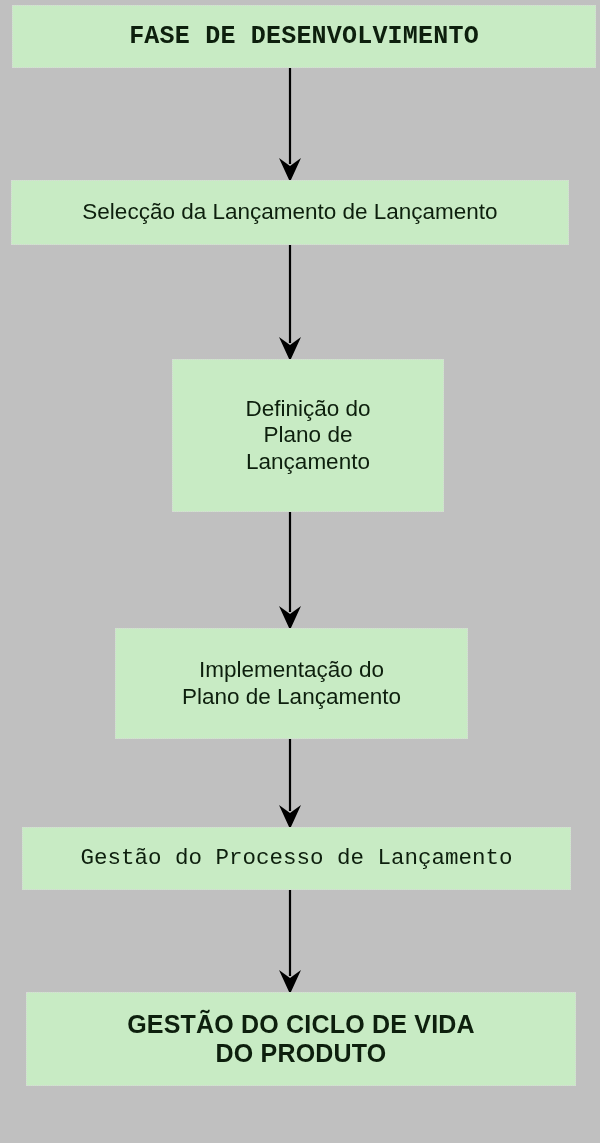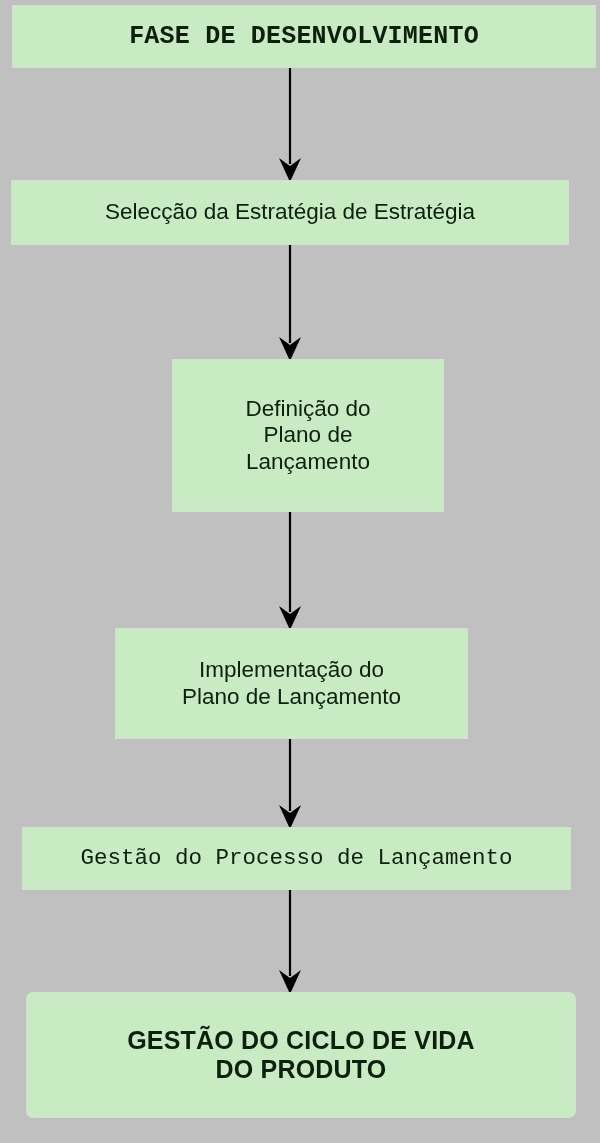--- a/index.html
+++ b/index.html
@@ -90,36 +90,36 @@
       <line x1="22" y1="0" x2="22" y2="88" stroke="#000" stroke-width="2.2"></line>
       <path d="M 11 82 L 22 106 L 33 82 L 22 90 Z" fill="#000"></path>
     </svg>
   </div>
 
   <div class="node terminal" style="left:12px; top:5px; width:584px; height:63px;font-family:Liberation Mono, monospace;">
     <span class="label">FASE DE DESENVOLVIMENTO</span>
   </div>
 
   <div class="node step" style="left:11px; top:180px; width:558px; height:65px;">
-    <span class="label">Selecção da Estratégia de Estratégia</span>
+    <span class="label">Selecção da Lançamento de Lançamento</span>
   </div>
 
   <div class="node step" style="left:172px; top:359px; width:272px; height:153px;">
     <span class="label">Definição do
 Plano de
 Lançamento</span>
   </div>
 
   <div class="node step" style="left:115px; top:628px; width:353px; height:111px;">
     <span class="label">Implementação do
 Plano de Lançamento</span>
   </div>
 
   <div class="node step" style="left:22px; top:827px; width:549px; height:63px;font-family:Liberation Mono, monospace;">
     <span class="label">Gestão do Processo de Lançamento</span>
   </div>
 
-  <div class="node terminal" style="left:26px; top:992px; width:550px; height:126px;border-radius:7px;">
+  <div class="node terminal" style="left:26px; top:992px; width:550px; height:94px;">
     <span class="label">GESTÃO DO CICLO DE VIDA
 DO PRODUTO</span>
   </div>
 
 </div>
 
 </body></html>

